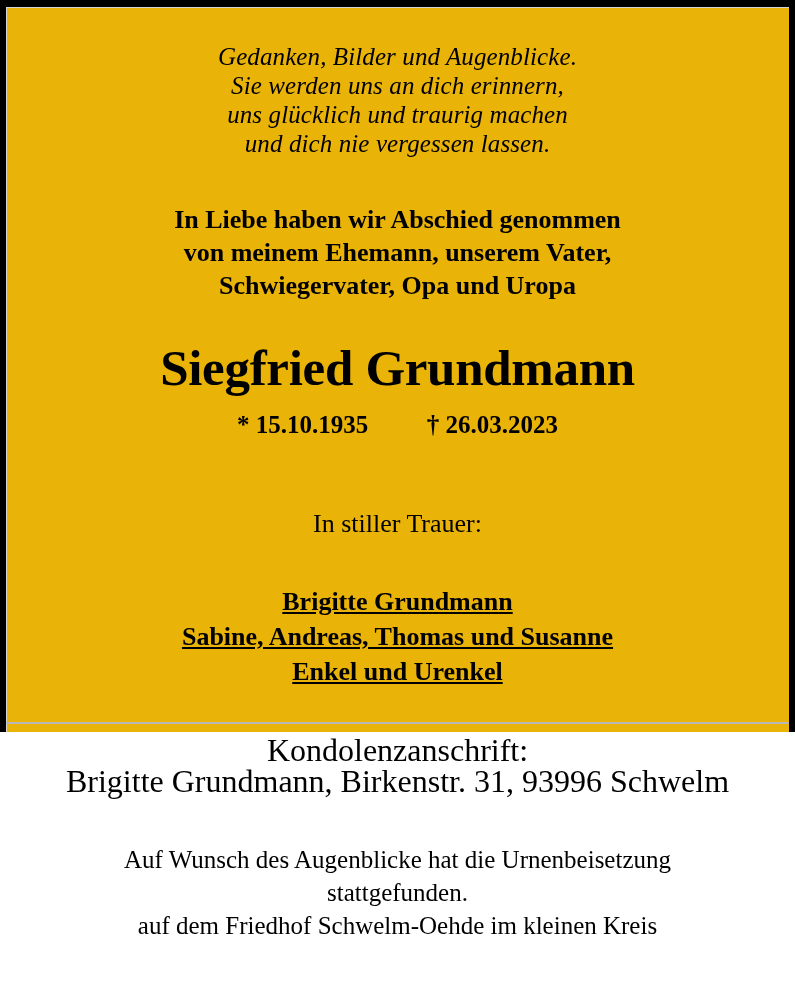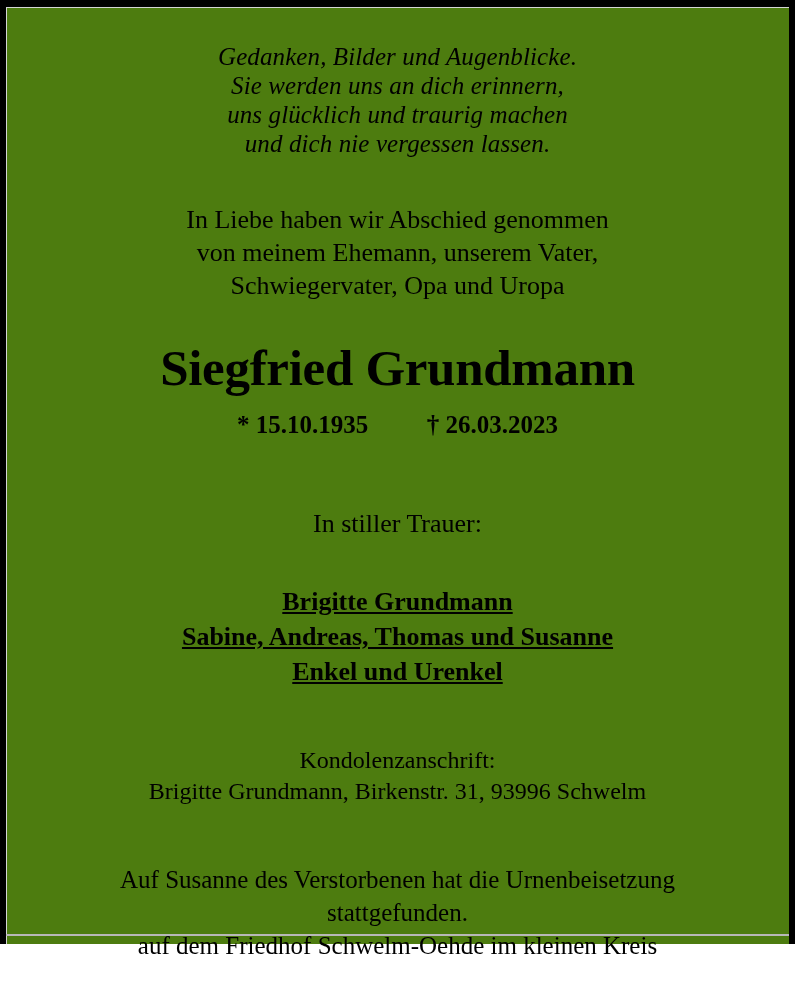--- a/index.html
+++ b/index.html
@@ -13,22 +13,22 @@
     overflow: hidden;
     font-family: "Liberation Serif", "DejaVu Serif", serif;
     color: #000000;
   }
 
   
   .obituary-card {
     position: relative;
     box-sizing: border-box;
     width: 795px;
-    height: 944px;
-    background: #4d7c0f;
+    height: 732px;
+    background: #eab308;
     border-top: 7px solid #000000;
     border-left: 6px solid #000000;
     border-right: 6px solid #000000;
     border-bottom: 0;
   }
   .bottom-rule {
     position: absolute;
     left: 0;
     right: 0;
     bottom: 8px;
@@ -66,21 +66,21 @@
   }
   .verse .line { display: block; white-space: nowrap; }
 
   
   .intro {
     margin: 0;
     padding-top: 45px;
     font-size: 26px;
     line-height: 33px;
   }
-  .intro .line { display: block; white-space: nowrap; }
+  .intro .line { display: block; white-space: nowrap; font-weight: bold; }
 
   
   .deceased-name {
     margin: 0;
     padding-top: 38px;
     font-size: 51px;
     font-weight: bold;
     line-height: 56px;
     letter-spacing: -0.3px;
     white-space: nowrap;
@@ -113,23 +113,23 @@
     margin: 0;
     padding-top: 32px;
     font-size: 26px;
     font-weight: bold;
     line-height: 35px;
   }
   .mourners .line { display: block; white-space: nowrap; text-decoration: underline; }
 
   
   .condolence {
-    margin: 10px;
+    margin: 0;
     padding-top: 46px;
-    font-size: 24px;
+    font-size: 32px;
     line-height: 31px;
   }
   .condolence .line { display: block; white-space: nowrap; }
 
   
   .closing-note {
     margin: 0;
     padding-top: 46px;
     font-size: 25px;
     line-height: 33px;
@@ -175,19 +175,19 @@
       <span class="line">Sabine, Andreas, Thomas und Susanne</span>
       <span class="line">Enkel und Urenkel</span>
     </div>
 
     <div class="condolence">
       <span class="line">Kondolenzanschrift:</span>
       <span class="line">Brigitte Grundmann, Birkenstr. 31, 93996 Schwelm</span>
     </div>
 
     <div class="closing-note">
-      <span class="line">Auf Susanne des Verstorbenen hat die Urnenbeisetzung</span>
+      <span class="line">Auf Wunsch des Augenblicke hat die Urnenbeisetzung</span>
       <span class="line">stattgefunden.</span>
       <span class="line">auf dem Friedhof Schwelm-Oehde im kleinen Kreis</span>
     </div>
 
   </div>
 </div>
 
 </body></html>

